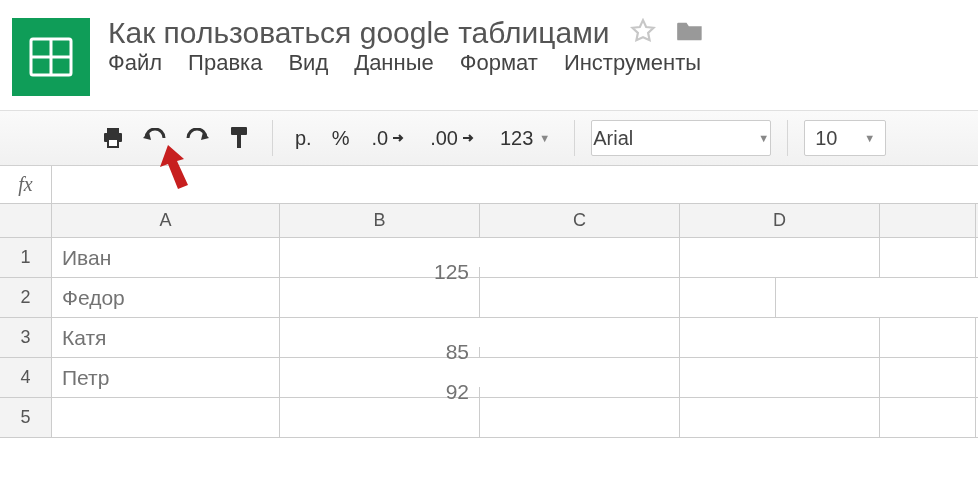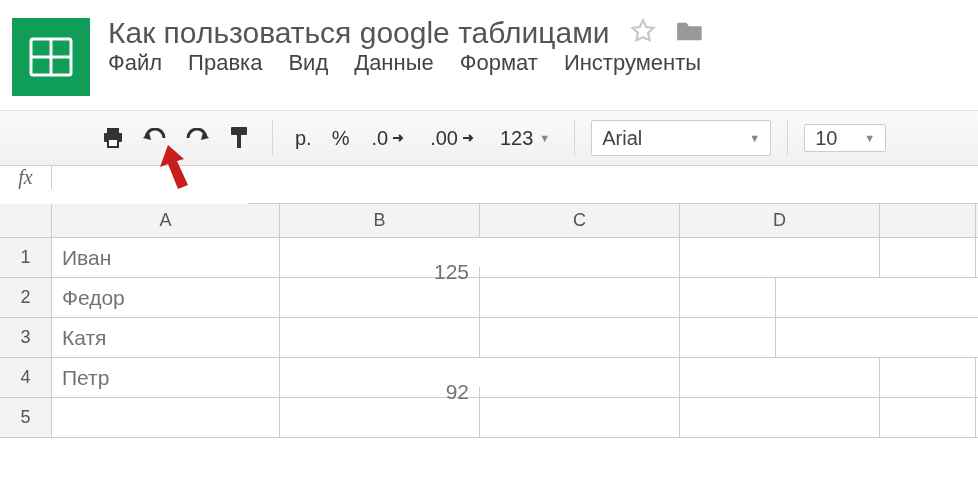--- a/index.html
+++ b/index.html
@@ -96,54 +96,53 @@
     color: #888;
     margin-left: 2px;
   }
   .font-select {
     display: flex;
     align-items: center;
     justify-content: space-between;
     border: 1px solid #ccc;
     background: #fff;
     height: 36px;
-    padding: 0 10px;
+    padding: 0 1px;
     font-size: 20px;
     color: #444;
     cursor: pointer;
     width: 180px;
     border-radius: 2px;
   }
   .size-select {
     display: flex;
     align-items: center;
     justify-content: space-between;
     border: 1px solid #ccc;
     background: #fff;
-    height: 28px;
+    height: 36px;
     padding: 0 10px;
     font-size: 20px;
     color: #444;
     cursor: pointer;
     width: 82px;
     border-radius: 2px;
   }
   .arrow-pointer {
     position: absolute;
     left: 160px;
     top: 34px;
     pointer-events: none;
   }
   
   .formula-bar {
     display: flex;
-    align-items: flex-start;
+    align-items: flex-end;
     border-bottom: 1px solid #ccc;
     height: 38px;
-    flex-direction: column;
   }
   .fx-label {
     width: 52px;
     text-align: center;
     font-style: italic;
     font-size: 20px;
     color: #666;
     border-right: 1px solid #ccc;
     height: 100%;
     display: flex;
@@ -336,20 +335,21 @@
   <div class="row">
     <div class="row-header">2</div>
     <div class="cell colA">Федор</div>
     <div class="cell colC"></div>
     <div class="cell colD"></div>
     <div class="cell colE"></div>
   </div>
   <div class="row">
     <div class="row-header">3</div>
     <div class="cell colA">Катя</div>
+    <div class="cell colB num">85</div>
     <div class="cell colC"></div>
     <div class="cell colD"></div>
     <div class="cell colE"></div>
   </div>
   <div class="row">
     <div class="row-header">4</div>
     <div class="cell colA">Петр</div>
     <div class="cell colB num">92</div>
     <div class="cell colC"></div>
     <div class="cell colD"></div>

